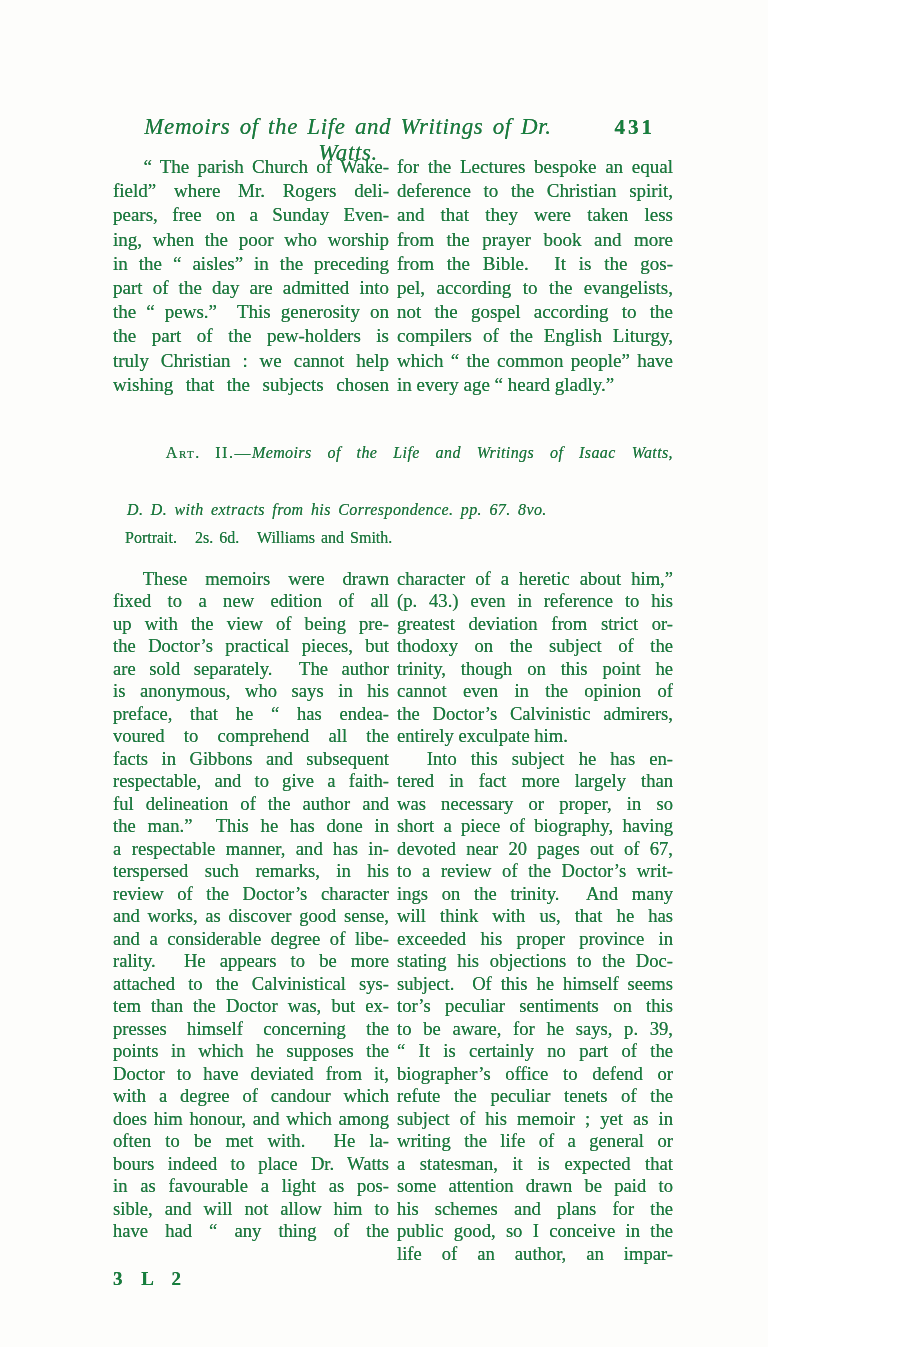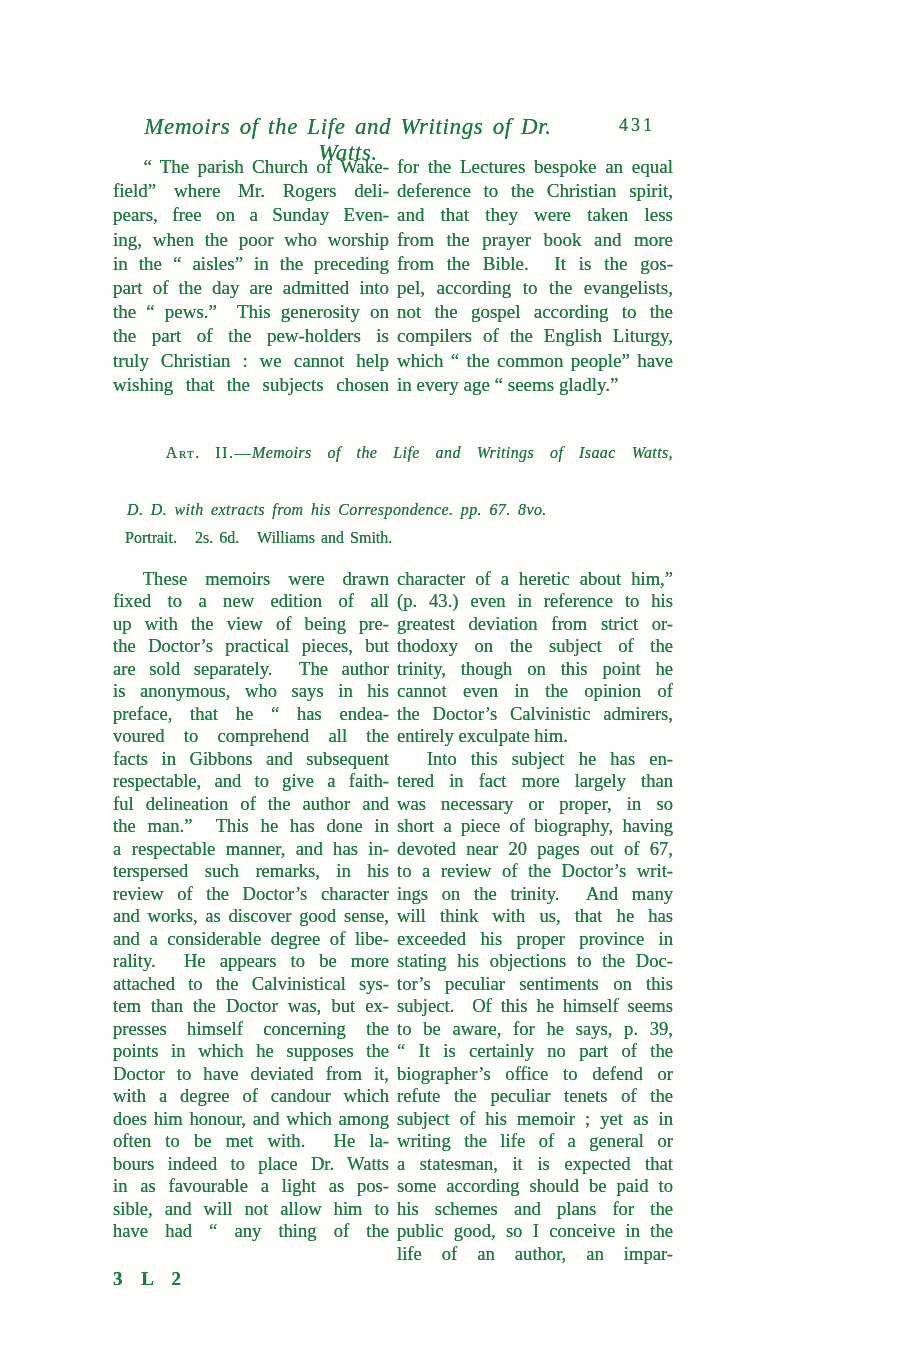--- a/index.html
+++ b/index.html
@@ -24,22 +24,22 @@
     text-align:center;
     font-style:italic;
     font-size:23px;
     letter-spacing:0.6px;
     word-spacing:3px;
     height:32px;
     padding-right:90px;
   }
   .rh-page{
     position:absolute;right:18px;top:1px;
-    font-style:normal;font-weight:normal;
-    font-size:18px;letter-spacing:3px;margin-left:20px;
+    font-style:normal;font-weight:bold;
+    font-size:21px;letter-spacing:3px;margin-left:20px;
   }
   
   .two-col{display:flex;gap:8px;}
   .col{flex:1;min-width:0;}
   .tline{
     text-align:justify;
     text-align-last:justify;
     white-space:pre-wrap;
   }
   .tline.end{text-align-last:left;}
@@ -95,21 +95,21 @@
     <div class="col">
         <div class="tline">for the Lectures bespoke an equal</div>
         <div class="tline">deference to the Christian spirit,</div>
         <div class="tline">and that they were taken less</div>
         <div class="tline">from the prayer book and more</div>
         <div class="tline">from the Bible.  It is the gos-</div>
         <div class="tline">pel, according to the evangelists,</div>
         <div class="tline">not the gospel according to the</div>
         <div class="tline">compilers of the English Liturgy,</div>
         <div class="tline">which “ the common people” have</div>
-        <div class="tline end">in every age “ seems gladly.”</div>
+        <div class="tline end">in every age “ heard gladly.”</div>
       </div>
   </section>
 
   <section class="art-heading">
     <div class="art-line l1">
       <span class="sc">Art. II.—</span><span class="it">Memoirs of the Life and Writings of Isaac Watts,</span>
     </div>
     <div class="art-line l2 it">D. D. with extracts from his Correspondence. pp. 67. 8vo.</div>
     <div class="art-line l3">Portrait.   2s. 6d.   Williams and Smith.</div>
   </section>
@@ -159,30 +159,30 @@
         <div class="tline indent">Into this subject he has en-</div>
         <div class="tline">tered in fact more largely than</div>
         <div class="tline">was necessary or proper, in so</div>
         <div class="tline">short a piece of biography, having</div>
         <div class="tline">devoted near 20 pages out of 67,</div>
         <div class="tline">to a review of the Doctor’s writ-</div>
         <div class="tline">ings on the trinity.  And many</div>
         <div class="tline">will think with us, that he has</div>
         <div class="tline">exceeded his proper province in</div>
         <div class="tline">stating his objections to the Doc-</div>
+        <div class="tline">subject.  Of this he himself seems</div>
         <div class="tline">tor’s peculiar sentiments on this</div>
-        <div class="tline">subject.  Of this he himself seems</div>
         <div class="tline">to be aware, for he says, p. 39,</div>
         <div class="tline">“ It is certainly no part of the</div>
         <div class="tline">biographer’s office to defend or</div>
         <div class="tline">refute the peculiar tenets of the</div>
         <div class="tline">subject of his memoir ; yet as in</div>
         <div class="tline">writing the life of a general or</div>
         <div class="tline">a statesman, it is expected that</div>
-        <div class="tline">some according should be paid to</div>
+        <div class="tline">some attention drawn be paid to</div>
         <div class="tline">his schemes and plans for the</div>
         <div class="tline">public good, so I conceive in the</div>
         <div class="tline">life of an author, an impar-</div>
       </div>
   </section>
 
   <footer class="signature">3 L 2</footer>
 
 </div>
 

